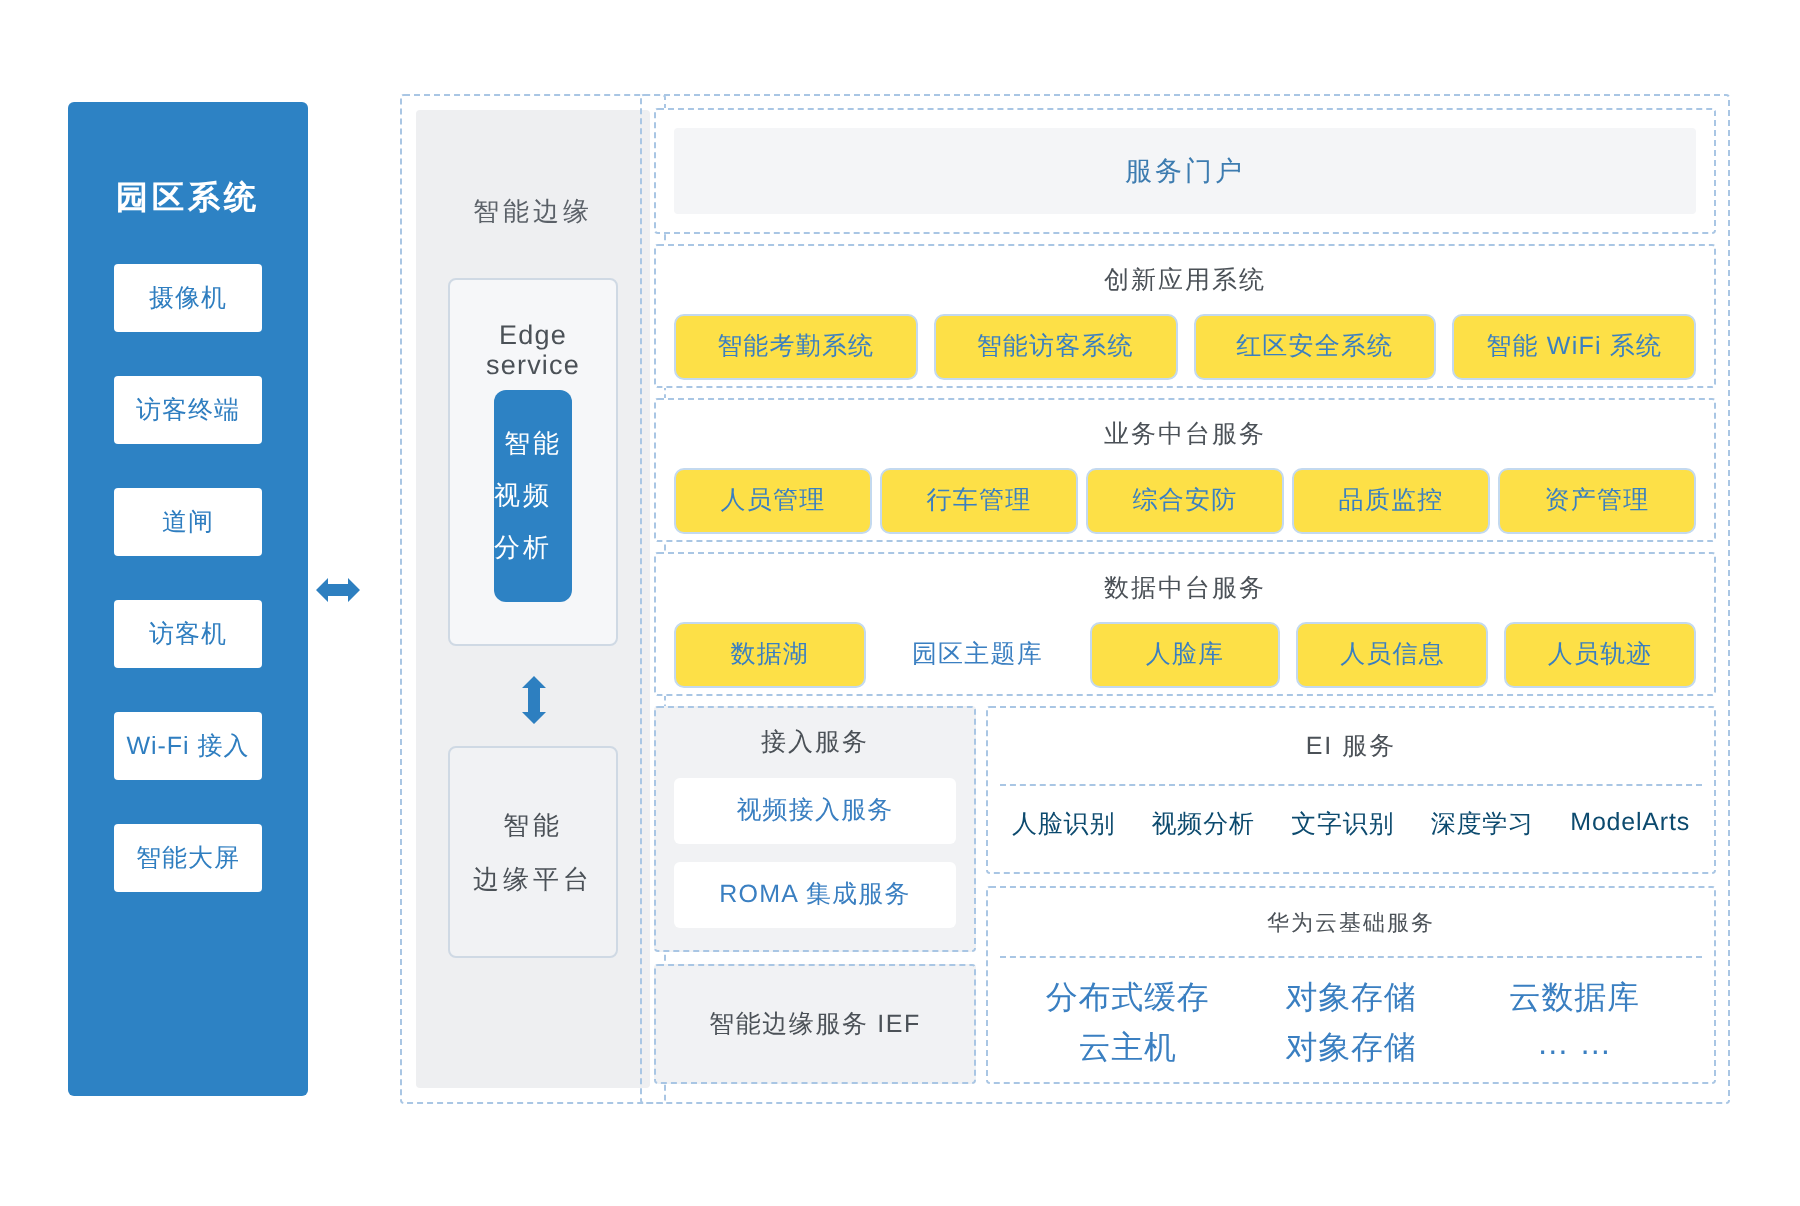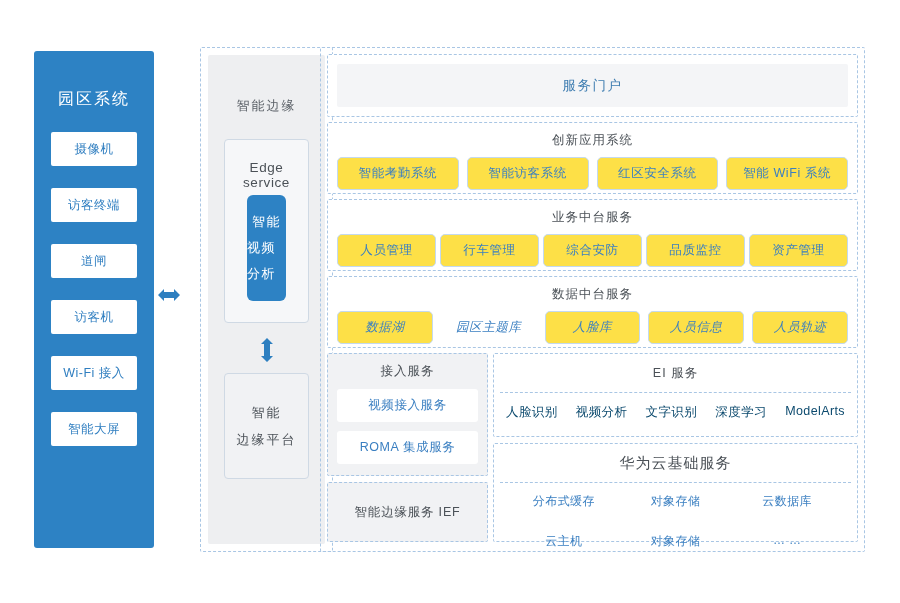--- a/index.html
+++ b/index.html
@@ -16,24 +16,24 @@
   #canvas{position:absolute;left:0;top:0;width:900px;height:603px;}
 
   
   #left-panel{
     position:absolute;left:34px;top:51px;width:120px;height:497px;
     background:#2d82c4;border-radius:3px;
     display:flex;flex-direction:column;align-items:center;
   }
   #left-title{
     color:#ffffff;font-size:16px;letter-spacing:2px;
-    margin-top:38px;margin-bottom:22px;font-weight:400;
+    margin-top:38px;margin-bottom:22px;font-weight:700;
   }
   .left-item{
-    width:86px;height:34px;background:#ffffff;border-radius:2px;
+    width:74px;height:34px;background:#ffffff;border-radius:2px;
     color:#2f7ec0;font-size:12.5px;letter-spacing:.5px;
     margin-bottom:22px;
   }
   .left-item:last-child{margin-bottom:0;}
 
   
   #h-arrow{
     position:absolute;left:158px;top:286px;width:22px;height:18px;
   }
 
@@ -106,21 +106,21 @@
     background:#fde047;color:#3a7fc1;font-size:12.5px;letter-spacing:.6px;
     box-sizing:border-box;
   }
 
   
   #sect-biz{top:151px;height:72px;padding-top:9px;box-sizing:border-box;}
   #biz-row{display:flex;gap:4px;padding:8px 9px 0 9px;}
 
   
   #sect-data{top:228px;height:72px;padding-top:9px;box-sizing:border-box;}
-  #data-row{display:flex;gap:8px;padding:8px 9px 0 9px;font-style:italic;}
+  #data-row{display:flex;gap:8px;padding:8px 9px 0 9px;}
   .pill.plain{border-color:transparent;background:transparent;}
 
   
   #bottom-left{
     position:absolute;left:6px;top:305px;width:161px;height:123px;
     border:1px dashed #a9c6e4;border-radius:2px;box-sizing:border-box;
     background:#f1f2f4;padding-top:9px;
   }
   #access-title{text-align:center;color:#4b5157;font-size:12.5px;letter-spacing:1px;}
   .access-box{
@@ -141,26 +141,26 @@
   #ei-title{text-align:center;color:#4b5157;font-size:12.5px;letter-spacing:1px;padding-top:11px;}
   #ei-sep{border-top:1px dashed #a9c6e4;margin:10px 6px 0 6px;}
   #ei-row{display:flex;justify-content:space-between;padding:11px 12px 0 12px;
           color:#0c4a6e;font-size:12.5px;letter-spacing:.4px;}
 
   #sect-cloud{
     position:absolute;left:172px;right:6px;top:395px;height:99px;
     border:1px dashed #a9c6e4;border-radius:2px;box-sizing:border-box;
     background:#ffffff;
   }
-  #cloud-title{text-align:center;color:#4b5157;font-size:15px;letter-spacing:1px;padding-top:10px;font-family:Liberation Serif, serif;}
+  #cloud-title{text-align:center;color:#4b5157;font-size:11px;letter-spacing:1px;padding-top:10px;font-family:Liberation Serif, serif;}
   #cloud-sep{border-top:1px dashed #a9c6e4;margin:9px 6px 0 6px;}
   #cloud-grid{
     display:grid;grid-template-columns:1fr 1fr 1fr;
-    row-gap:23px;padding:10px 14px 0 14px;
-    color:#3a7fc1;font-size:12px;letter-spacing:.4px;text-align:center;
+    row-gap:4px;padding:10px 14px 0 14px;
+    color:#3a7fc1;font-size:16px;letter-spacing:.4px;text-align:center;
   }
 </style>
 </head>
 <body>
 
 <div id="canvas">
 
   <div id="left-panel">
     <div id="left-title">园区系统</div>
 

